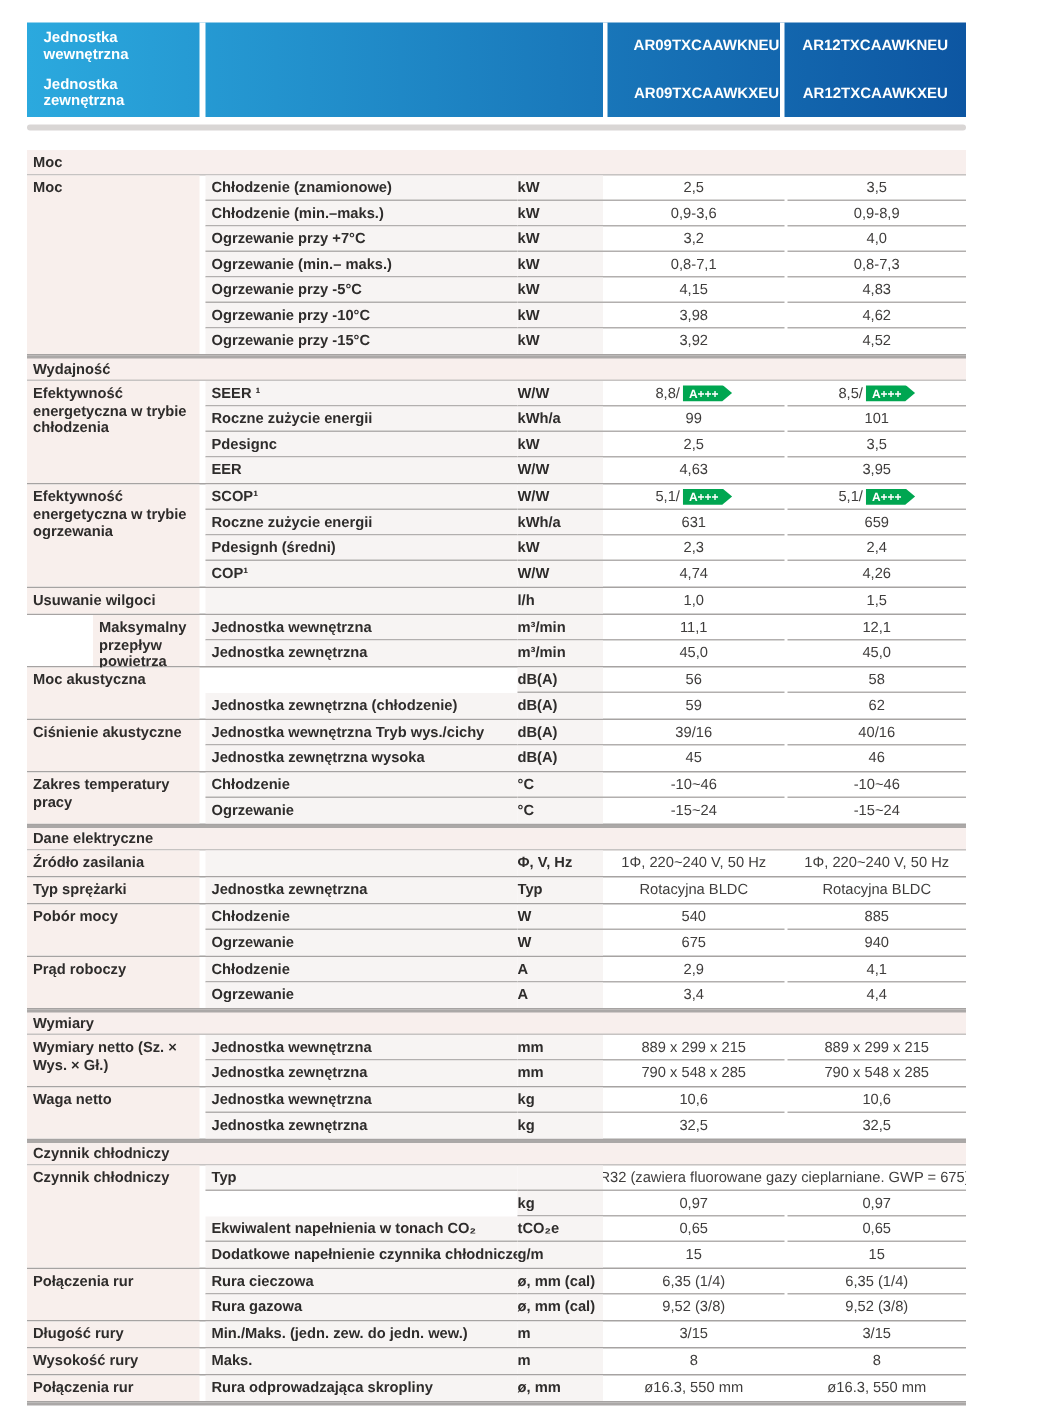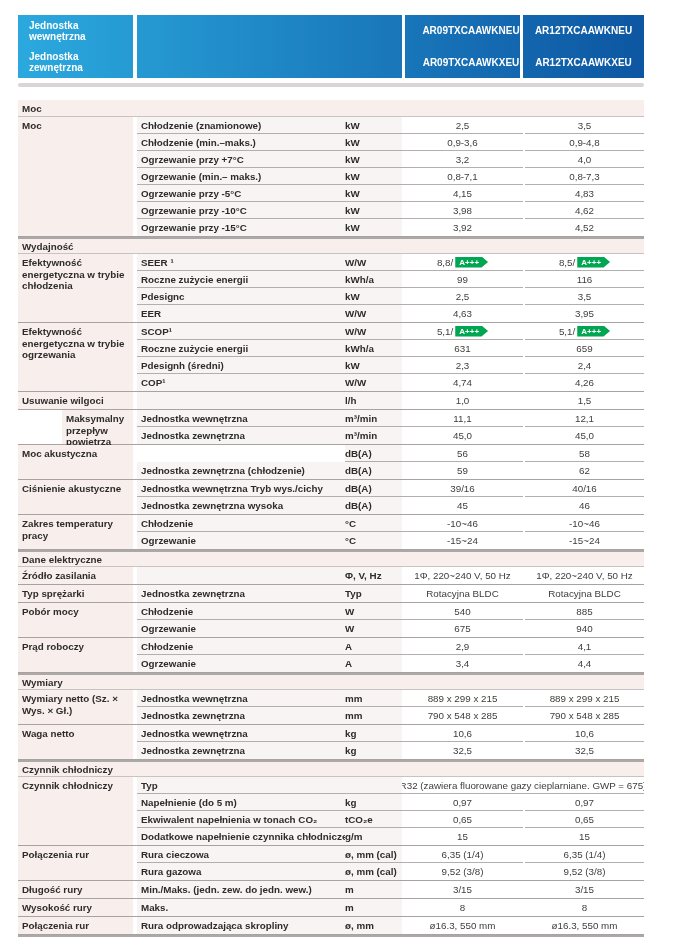--- a/index.html
+++ b/index.html
@@ -96,21 +96,21 @@
       </div>
       <div class="group" style="grid-template-rows: repeat(7, 17px);">
         <div class="g-label" style="grid-row: 1 / span 7;">Moc</div>
         <div class="cell attr bb" style="grid-row: 1;">Chłodzenie (znamionowe)</div>
         <div class="cell unit bb" style="grid-row: 1;">kW</div>
         <div class="cell val v1 bb" style="grid-row: 1;">2,5</div>
         <div class="cell val v2 bb" style="grid-row: 1;">3,5</div>
         <div class="cell attr bb" style="grid-row: 2;">Chłodzenie (min.–maks.)</div>
         <div class="cell unit bb" style="grid-row: 2;">kW</div>
         <div class="cell val v1 bb" style="grid-row: 2;">0,9-3,6</div>
-        <div class="cell val v2 bb" style="grid-row: 2;">0,9-4,8</div>
+        <div class="cell val v2 bb" style="grid-row: 2;">0,9-8,9</div>
         <div class="cell attr bb" style="grid-row: 3;">Ogrzewanie przy +7°C</div>
         <div class="cell unit bb" style="grid-row: 3;">kW</div>
         <div class="cell val v1 bb" style="grid-row: 3;">3,2</div>
         <div class="cell val v2 bb" style="grid-row: 3;">4,0</div>
         <div class="cell attr bb" style="grid-row: 4;">Ogrzewanie (min.– maks.)</div>
         <div class="cell unit bb" style="grid-row: 4;">kW</div>
         <div class="cell val v1 bb" style="grid-row: 4;">0,8-7,1</div>
         <div class="cell val v2 bb" style="grid-row: 4;">0,8-7,3</div>
         <div class="cell attr bb" style="grid-row: 5;">Ogrzewanie przy -5°C</div>
         <div class="cell unit bb" style="grid-row: 5;">kW</div>
@@ -136,21 +136,21 @@
           <span>8,8/</span>
           <div class="badge">A+++</div>
         </div>
         <div class="cell val v2 bb" style="grid-row: 1;">
           <span>8,5/</span>
           <div class="badge">A+++</div>
         </div>
         <div class="cell attr bb" style="grid-row: 2;">Roczne zużycie energii</div>
         <div class="cell unit bb" style="grid-row: 2;">kWh/a</div>
         <div class="cell val v1 bb" style="grid-row: 2;">99</div>
-        <div class="cell val v2 bb" style="grid-row: 2;">116</div>
+        <div class="cell val v2 bb" style="grid-row: 2;">101</div>
         <div class="cell attr bb" style="grid-row: 3;">Pdesignc</div>
         <div class="cell unit bb" style="grid-row: 3;">kW</div>
         <div class="cell val v1 bb" style="grid-row: 3;">2,5</div>
         <div class="cell val v2 bb" style="grid-row: 3;">3,5</div>
         <div class="cell attr" style="grid-row: 4;">EER</div>
         <div class="cell unit" style="grid-row: 4;">W/W</div>
         <div class="cell val v1" style="grid-row: 4;">4,63</div>
         <div class="cell val v2" style="grid-row: 4;">3,95</div>
       </div>
       <div class="group" style="grid-template-rows: repeat(4, 17px);">
@@ -293,21 +293,20 @@
         <div class="cell val v2" style="grid-row: 2;">32,5</div>
       </div>
       <div class="section-row">
         <div class="section-label">Czynnik chłodniczy</div>
       </div>
       <div class="group" style="grid-template-rows: repeat(4, 17px);">
         <div class="g-label" style="grid-row: 1 / span 4;">Czynnik chłodniczy</div>
         <div class="cell attr bb" style="grid-row: 1;">Typ</div>
         <div class="cell unit bb" style="grid-row: 1;"></div>
         <div class="cell val vspan bb" style="grid-row: 1;">R32 (zawiera fluorowane gazy cieplarniane. GWP = 675)</div>
-        <div class="cell attr bb" style="grid-row: 2;">Napełnienie (do 5 m)</div>
         <div class="cell unit bb" style="grid-row: 2;">kg</div>
         <div class="cell val v1 bb" style="grid-row: 2;">0,97</div>
         <div class="cell val v2 bb" style="grid-row: 2;">0,97</div>
         <div class="cell attr bb" style="grid-row: 3;">Ekwiwalent napełnienia w tonach CO₂</div>
         <div class="cell unit bb" style="grid-row: 3;">tCO₂e</div>
         <div class="cell val v1 bb" style="grid-row: 3;">0,65</div>
         <div class="cell val v2 bb" style="grid-row: 3;">0,65</div>
         <div class="cell attr" style="grid-row: 4;">Dodatkowe napełnienie czynnika chłodniczego</div>
         <div class="cell unit" style="grid-row: 4;">g/m</div>
         <div class="cell val v1" style="grid-row: 4;">15</div>

